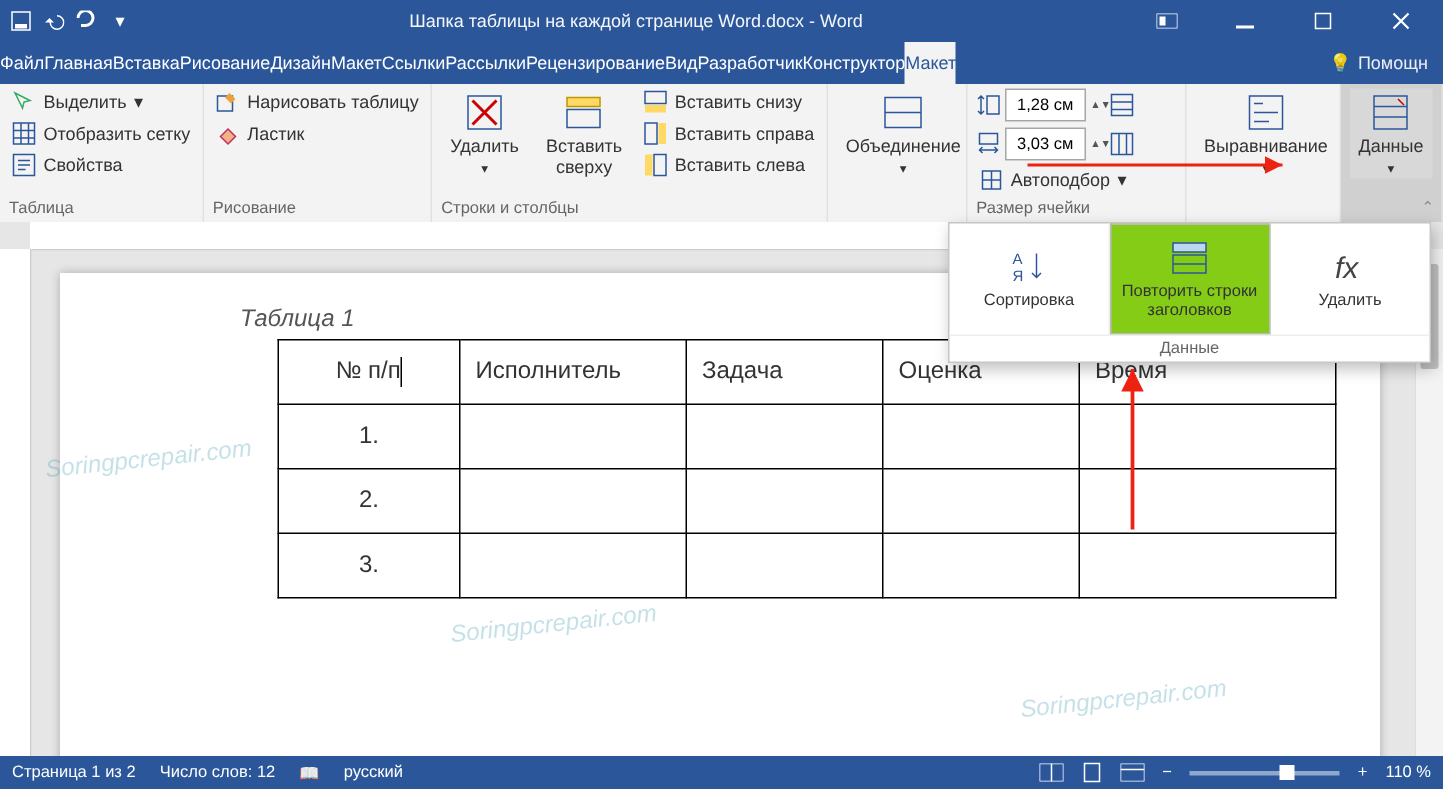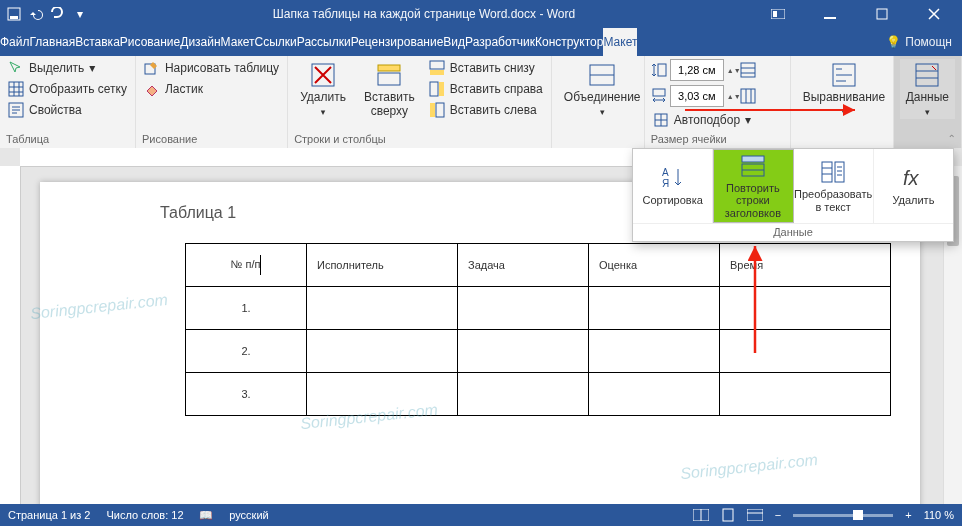--- a/index.html
+++ b/index.html
@@ -35,22 +35,22 @@
 .paper{position:absolute;left:40px;top:34px;width:880px;height:600px;background:#fff;box-shadow:0 0 6px rgba(0,0,0,.25)}
 .scroll-v{position:absolute;right:0;top:18px;bottom:0;width:18px;background:#f3f3f3;border-left:1px solid #ddd}
 .scroll-v .thumb{position:absolute;left:3px;right:3px;top:10px;height:70px;background:#c2c2c2;border-radius:2px}
 .popup{position:absolute;left:632px;top:148px;width:320px;height:92px;background:#fff;border:1px solid #c6c6c6;box-shadow:2px 4px 10px rgba(0,0,0,.25);display:flex;flex-direction:column}
 .popup-body{flex:1;display:flex;align-items:stretch}
 .popup-btn{flex:1;display:flex;flex-direction:column;align-items:center;justify-content:center;gap:3px;font-size:11px;text-align:center;line-height:1.15;border-right:1px solid #eee}
 .popup-btn:last-child{border-right:none}
 .popup-btn .pico{width:26px;height:26px}
 .popup-btn.sel{background:#84cc16;outline:1px solid #bbb;outline-offset:-1px}
 .popup-label{text-align:center;font-size:11px;color:#666;padding:2px 0 3px;border-top:1px solid #eee}
-.tbl-caption{position:absolute;left:120px;top:22px;font-size:16px;color:#555}
-.doc-table{position:absolute;left:145px;top:61px;border-collapse:collapse;font-size:11px}
+.tbl-caption{position:absolute;left:120px;top:22px;font-style:italic;font-size:16px;color:#555}
+.doc-table{position:absolute;left:145px;top:44px;border-collapse:collapse;font-size:16px}
 .doc-table td{border:1.5px solid #000;padding:0 10px;height:42px;vertical-align:middle}
 .doc-table .c1{width:100px;text-align:center}
 .doc-table .c2{width:130px}
 .doc-table .c3{width:110px}
 .doc-table .c4{width:110px}
 .doc-table .c5{width:150px}
 .cursor-l{border-right:1px solid #000;display:inline-block;height:20px;vertical-align:middle}
 .statusbar{position:absolute;left:0;right:0;bottom:0;height:22px;background:#2b579a;color:#fff;display:flex;align-items:center;font-size:11px;padding:0 8px;gap:16px}
 .statusbar .right{margin-left:auto;display:flex;align-items:center;gap:12px}
 .zoom-track{width:100px;height:3px;background:#8ea8cc;position:relative}
@@ -404,31 +404,20 @@
             <rect x="2" y="3" width="22" height="6" fill="#bdd7ee" stroke="#2b579a"></rect>
             <rect x="2" y="11" width="22" height="12" fill="none" stroke="#2b579a"></rect>
             <path d="M2 17h22" stroke="#2b579a"></path>
           </svg>
         </span>
       <span>Повторить строки заголовков</span>
     </div>
     <div class="popup-btn">
       <span class="pico">
           <svg width="26" height="26">
-            <rect x="2" y="3" width="10" height="20" fill="none" stroke="#2b579a"></rect>
-            <path d="M2 9h10M2 15h10" stroke="#2b579a"></path>
-            <rect x="15" y="3" width="9" height="20" fill="none" stroke="#2b579a"></rect>
-            <path d="M17 8h5M17 12h5M17 16h5" stroke="#2b579a"></path>
-          </svg>
-        </span>
-      <span>Преобразовать в текст</span>
-    </div>
-    <div class="popup-btn">
-      <span class="pico">
-          <svg width="26" height="26">
             <text x="3" y="20" font-size="20" font-style="italic" fill="#444">fx</text>
           </svg>
         </span>
       <span>Удалить</span>
     </div>
   </div>
   <div class="popup-label">Данные</div>
 </div>
 
 <svg class="red-arrow" style="left:680px;top:95px" width="190" height="30">

